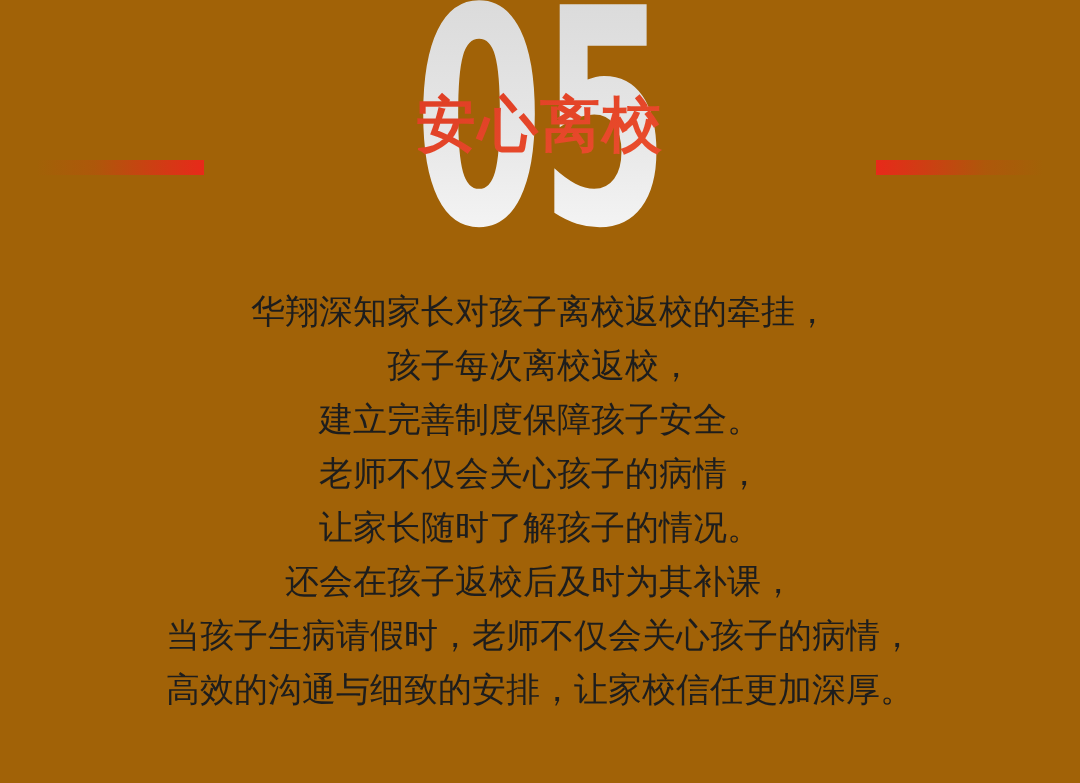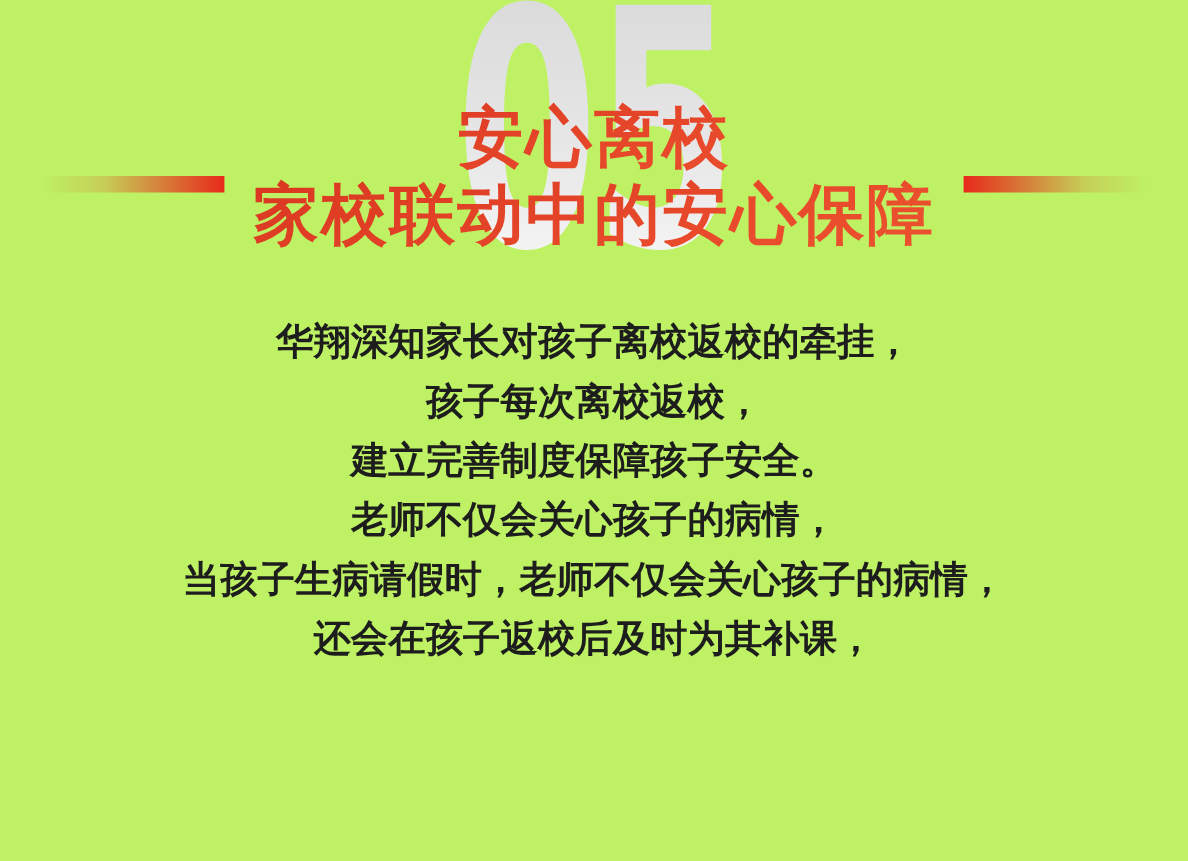--- a/index.html
+++ b/index.html
@@ -7,21 +7,21 @@
     width: 1080px;
     height: 783px;
     background: #ffffff;
     overflow: hidden;
     font-family: "Liberation Sans", "DejaVu Sans", sans-serif;
   }
   .page {
     position: relative;
     width: 1080px;
     height: 783px;
-    background: #bef264;
+    background: #a16207;
     overflow: hidden;
   }
   
   .watermark {
     position: absolute;
     top: -30px;
     left: 50%;
     transform: translateX(-50%) scaleX(0.62);
     transform-origin: center top;
     font-family: "DejaVu Sans", sans-serif;
@@ -76,42 +76,43 @@
     top: 284px;
     left: 0;
     width: 100%;
     text-align: center;
     font-size: 34px;
     line-height: 54px;
     color: #1d1d1d;
   }
   .body-text p {
     margin: 0;
-    font-weight: 700;
+    font-weight: 400;
     white-space: nowrap;
   }
 </style>
 </head>
 <body>
 
 <div class="page">
 
   <div class="watermark">05</div>
 
   <div class="accent-line accent-line-left"></div>
 
   <div class="accent-line accent-line-right"></div>
 
   <div class="title-block">
     <div class="title-line">安心离校</div>
-    <div class="title-line">家校联动中的安心保障</div>
   </div>
 
   <div class="body-text">
     <p>华翔深知家长对孩子离校返校的牵挂，</p>
     <p>孩子每次离校返校，</p>
     <p>建立完善制度保障孩子安全。</p>
     <p>老师不仅会关心孩子的病情，</p>
+    <p>让家长随时了解孩子的情况。</p>
+    <p>还会在孩子返校后及时为其补课，</p>
     <p>当孩子生病请假时，老师不仅会关心孩子的病情，</p>
-    <p>还会在孩子返校后及时为其补课，</p>
+    <p>高效的沟通与细致的安排，让家校信任更加深厚。</p>
   </div>
 
 </div>
 
 </body></html>

